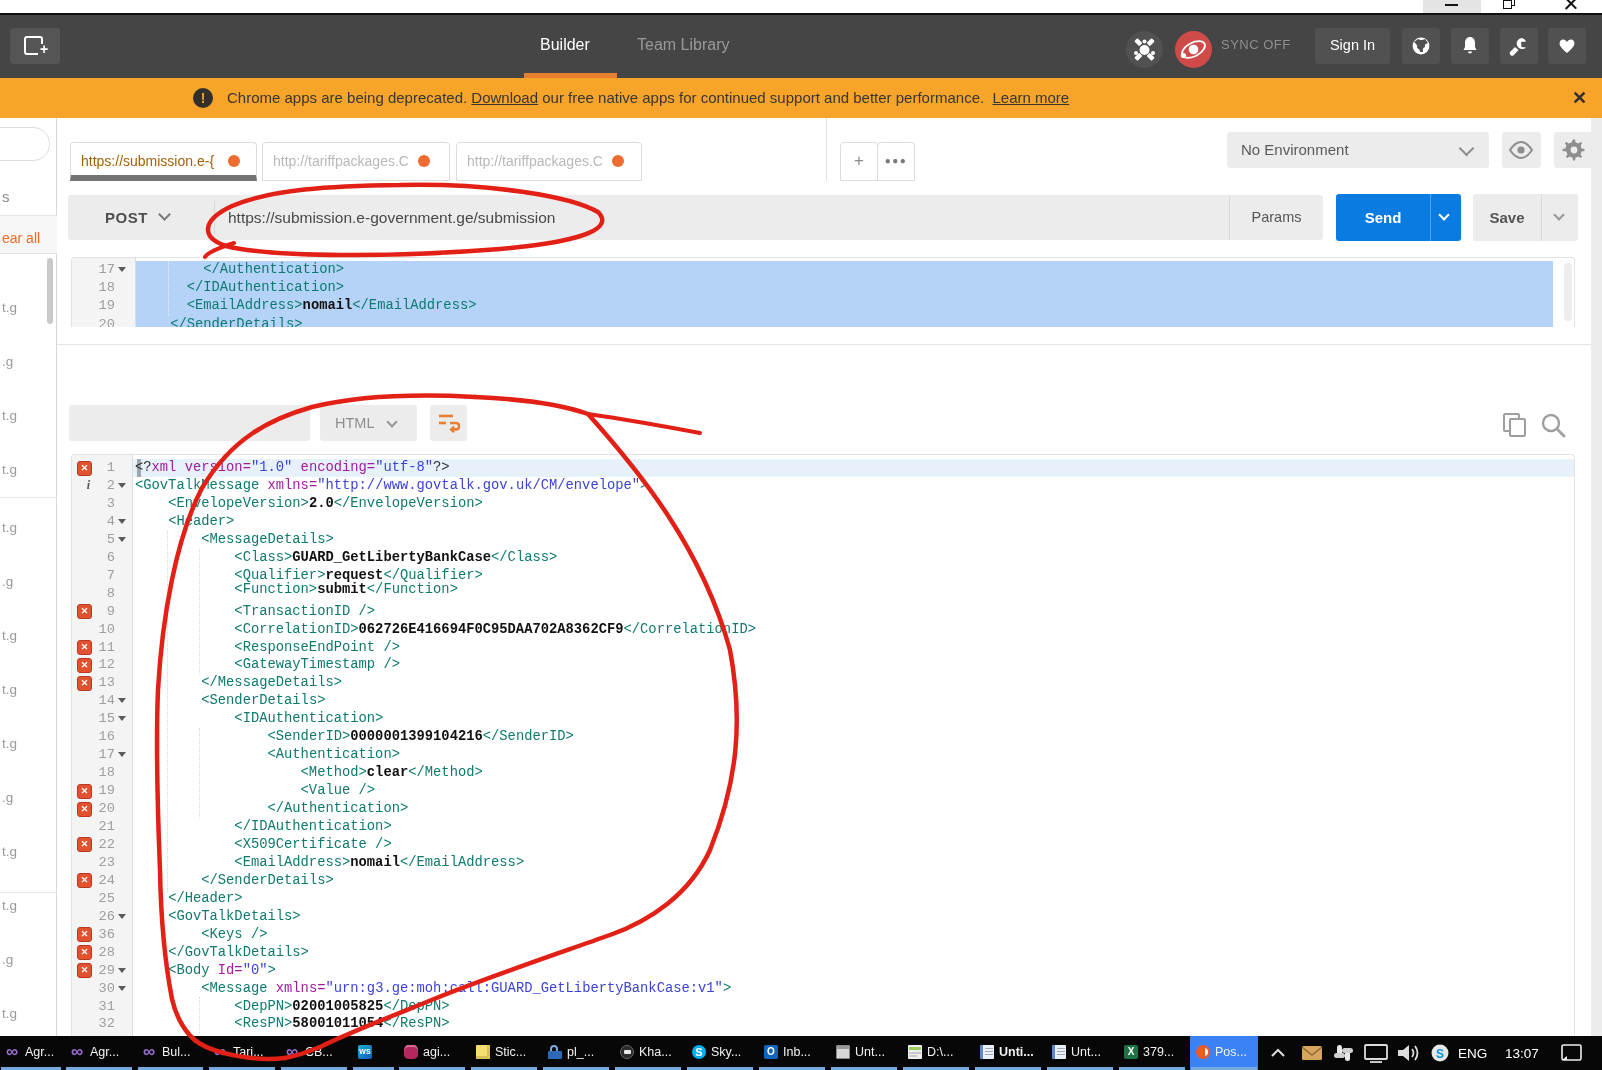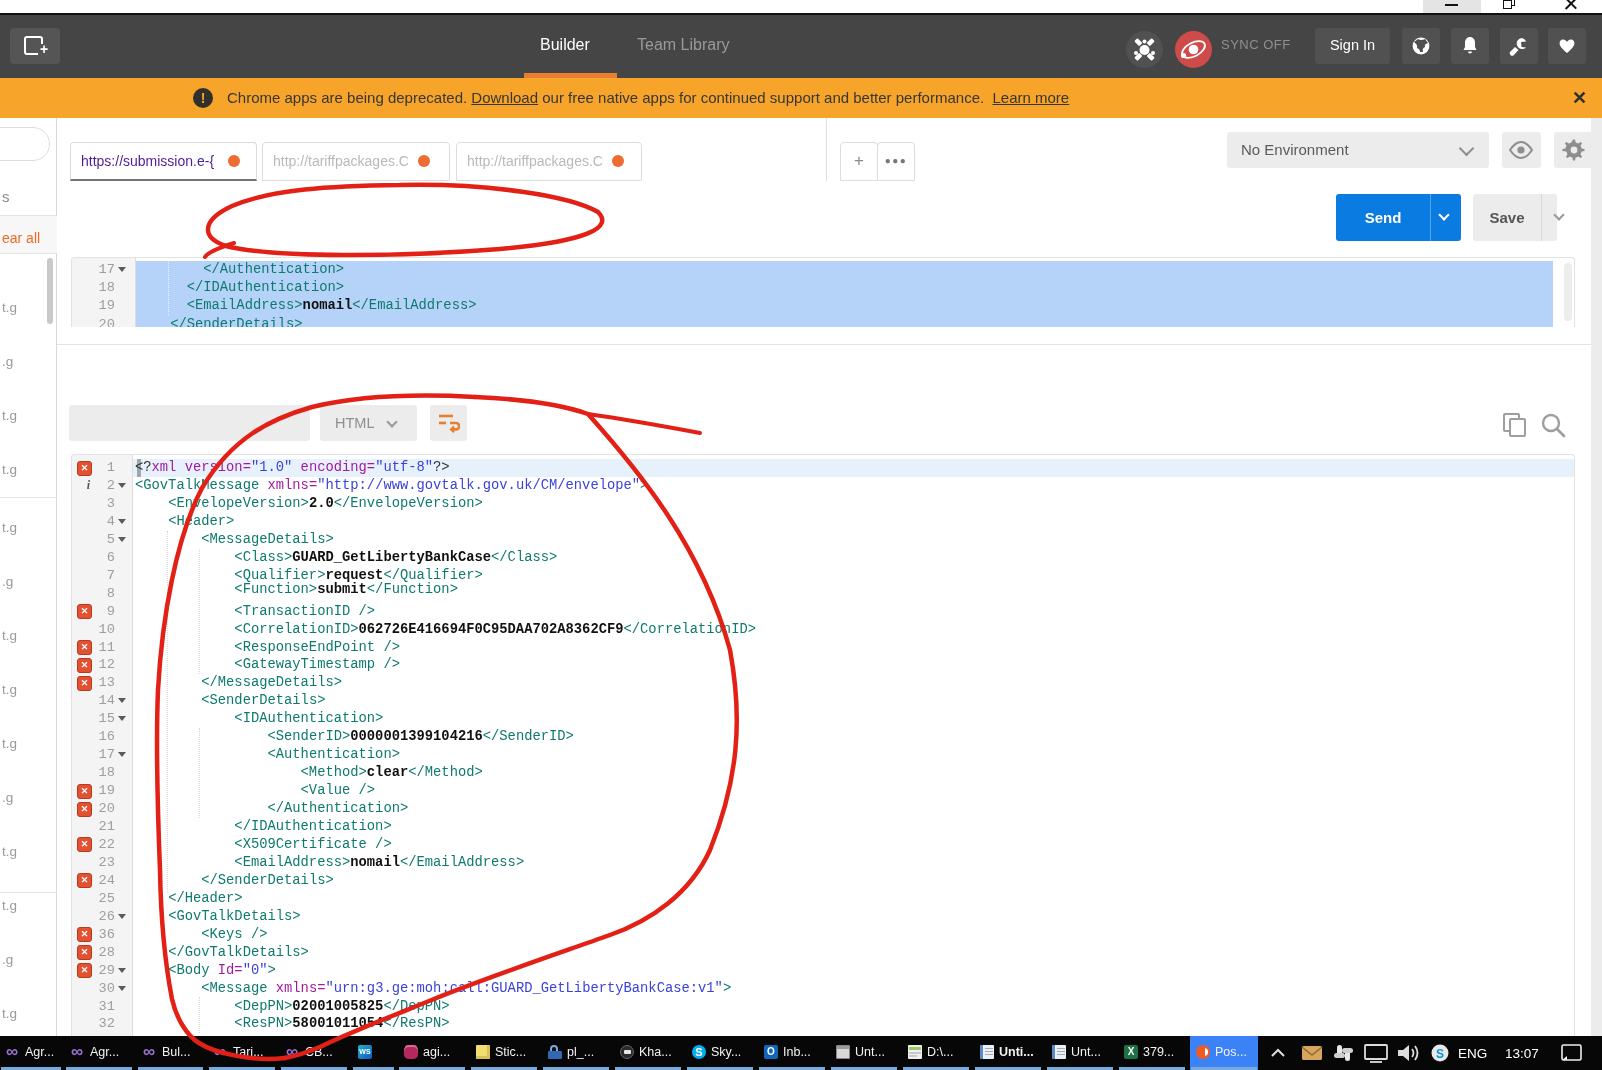--- a/index.html
+++ b/index.html
@@ -33,38 +33,38 @@
 #sbs { position:absolute; left:2px; top:70px; font-size:15px; color:#8a8a8a; }
 #sbbar { position:absolute; left:0; top:97px; width:57px; height:39px; background:#f7f7f7; border-top:1px solid #e4e4e4; border-bottom:1px solid #e4e4e4; }
 #sbclear { position:absolute; left:2px; top:112px; font-size:14px; color:#f06a23; }
 .hist { position:absolute; left:2px; font-size:13.5px; color:#9a9a9a; }
 #sbthumb { position:absolute; left:47px; top:140px; width:6px; height:66px; background:#c9c9c9; border-radius:3px; }
 .sbdiv { position:absolute; left:0; width:57px; height:1px; background:#e6e6e6; }
 
 
 #vdiv { position:absolute; left:826px; top:118px; width:1px; height:63px; background:#e0e0e0; }
 .rtab { position:absolute; top:142px; height:39px; background:#fff; border:1px solid #dcdcdc; border-radius:4px 4px 0 0; font-size:14px; color:#b9b9b9; line-height:37px; padding-left:10px; }
-.rtab.active { color:#4c1d95; border-bottom:2px solid #737373; }
+.rtab.active { color:#a16207; border-bottom:6px solid #737373; }
 .dot { display:inline-block; width:12px; height:12px; border-radius:50%; background:#ee6b32; vertical-align:middle; margin-left:9px; margin-top:-3px; }
 .stab { position:absolute; top:142px; width:38px; height:39px; background:#fff; border:1px solid #dcdcdc; border-radius:4px 4px 0 0; color:#8a8a8a; text-align:center; line-height:36px; font-size:17px; }
 #envbox { position:absolute; left:1227px; top:132px; width:262px; height:36px; background:#ececec; border-radius:3px; }
 #envbox span { position:absolute; left:14px; top:0; line-height:36px; font-size:15px; color:#5a5a5a; }
 .chev { position:absolute; width:11px; height:11px; border-right:2px solid #8e8e8e; border-bottom:2px solid #8e8e8e; transform:rotate(45deg); }
 .sqbtn { position:absolute; top:132px; width:39px; height:36px; background:#ececec; border-radius:3px; }
 
 
 #urlbox { position:absolute; left:68px; top:195px; width:1255px; height:45px; background:#ececec; border-radius:3px; }
 #post { position:absolute; left:37px; top:0; line-height:45px; font-size:15px; font-weight:bold; color:#4f4f4f; letter-spacing:0.5px; }
 #mdiv { position:absolute; left:146px; top:6px; width:1px; height:33px; background:#d9d9d9; }
 #urltext { position:absolute; left:160px; top:0; line-height:45px; font-size:15.5px; color:#494949; }
 #params { position:absolute; left:1161px; top:0; width:94px; text-align:center; line-height:45px; font-size:14.5px; color:#555; border-left:1px solid #d9d9d9; }
 #send { position:absolute; left:1336px; top:194px; width:125px; height:47px; background:#0a7be0; border-radius:3px; color:#fff; }
 #send .lab { position:absolute; left:0; width:94px; text-align:center; line-height:47px; font-size:15px; font-weight:bold; }
 #send .cv { position:absolute; left:94px; top:0; width:31px; height:47px; border-left:1px solid rgba(255,255,255,0.3); }
-#save { position:absolute; left:1473px; top:194px; width:84px; height:47px; background:#ececec; border-radius:3px; color:#555; }
+#save { position:absolute; left:1473px; top:194px; width:105px; height:47px; background:#ececec; border-radius:3px; color:#555; }
 #save .lab { position:absolute; left:0; width:68px; text-align:center; line-height:47px; font-size:15px; font-weight:bold; }
 #save .cv { position:absolute; left:68px; top:0; width:37px; height:47px; border-left:1px solid #d9d9d9; }
 
 
 .pane { position:absolute; left:71px; width:1504px; background:#fff; border:1px solid #e2e2e2; overflow:hidden; }
 .gutter { position:absolute; left:0; top:0; bottom:0; width:61px; background:#f4f4f4; border-right:1px solid #ddd; }
 .num { position:absolute; left:4px; width:39px; text-align:right; font-family:"Liberation Mono", monospace; font-size:13.7px; line-height:17.95px; color:#9e9e9e; }
 .fold { position:absolute; left:46px; margin-top:6px; width:0; height:0; border-left:4.5px solid transparent; border-right:4.5px solid transparent; border-top:5.5px solid #5a5a5a; }
 .xi { position:absolute; left:5px; width:15px; height:15px; background:#e25130; border:1px solid #b93a20; border-radius:3px; color:#fff; font-size:9px; font-weight:bold; text-align:center; line-height:13px; }
 .ii { position:absolute; left:9px; width:15px; height:15px; color:#555; font-size:12px; font-weight:bold; font-style:italic; font-family:"Liberation Serif", serif; text-align:center; line-height:15px; }
@@ -226,20 +226,27 @@
         <circle cx="13" cy="13" r="3.6" fill="#8e8e8e"></circle>
       </svg>
   </div>
   <div class="sqbtn" style="left:1554px">
     <svg width="24" height="24" viewBox="0 0 24 24" style="margin:6px 0 0 7px">
         <path fill="#8e8e8e" d="M12 1.5 L14 1.5 L14.6 4.4 a8 8 0 0 1 2.6 1.1 l2.5-1.6 1.4 1.4-1.6 2.5 a8 8 0 0 1 1.1 2.6 l2.9 0.6 v2 l-2.9 0.6 a8 8 0 0 1-1.1 2.6 l1.6 2.5-1.4 1.4-2.5-1.6 a8 8 0 0 1-2.6 1.1 L14 22.5 h-2 l-0.6-2.9 a8 8 0 0 1-2.6-1.1 l-2.5 1.6-1.4-1.4 1.6-2.5 a8 8 0 0 1-1.1-2.6 L1.5 13 v-2 l2.9-0.6 a8 8 0 0 1 1.1-2.6 L3.9 5.3 5.3 3.9 7.8 5.5 a8 8 0 0 1 2.6-1.1 Z"></path>
         <circle cx="13" cy="12" r="3.4" fill="#ececec"></circle>
       </svg>
   </div>
 
+  <div id="urlbox">
+    <div id="post">POST</div>
+    <div class="chev" style="left:92px;top:15px;width:9px;height:9px;border-color:#777"></div>
+    <div id="mdiv"></div>
+    <div id="urltext">https://submission.e-government.ge/submission</div>
+    <div id="params">Params</div>
+  </div>
   <div id="send">
       <div class="lab">Send</div>
       <div class="cv">
         <div class="chev" style="left:9px;top:17px;width:8px;height:8px;border-color:#fff"></div>
       </div>
     </div>
   <div id="save">
       <div class="lab">Save</div>
       <div class="cv">
         <div class="chev" style="left:13px;top:17px;width:8px;height:8px;border-color:#999"></div>

